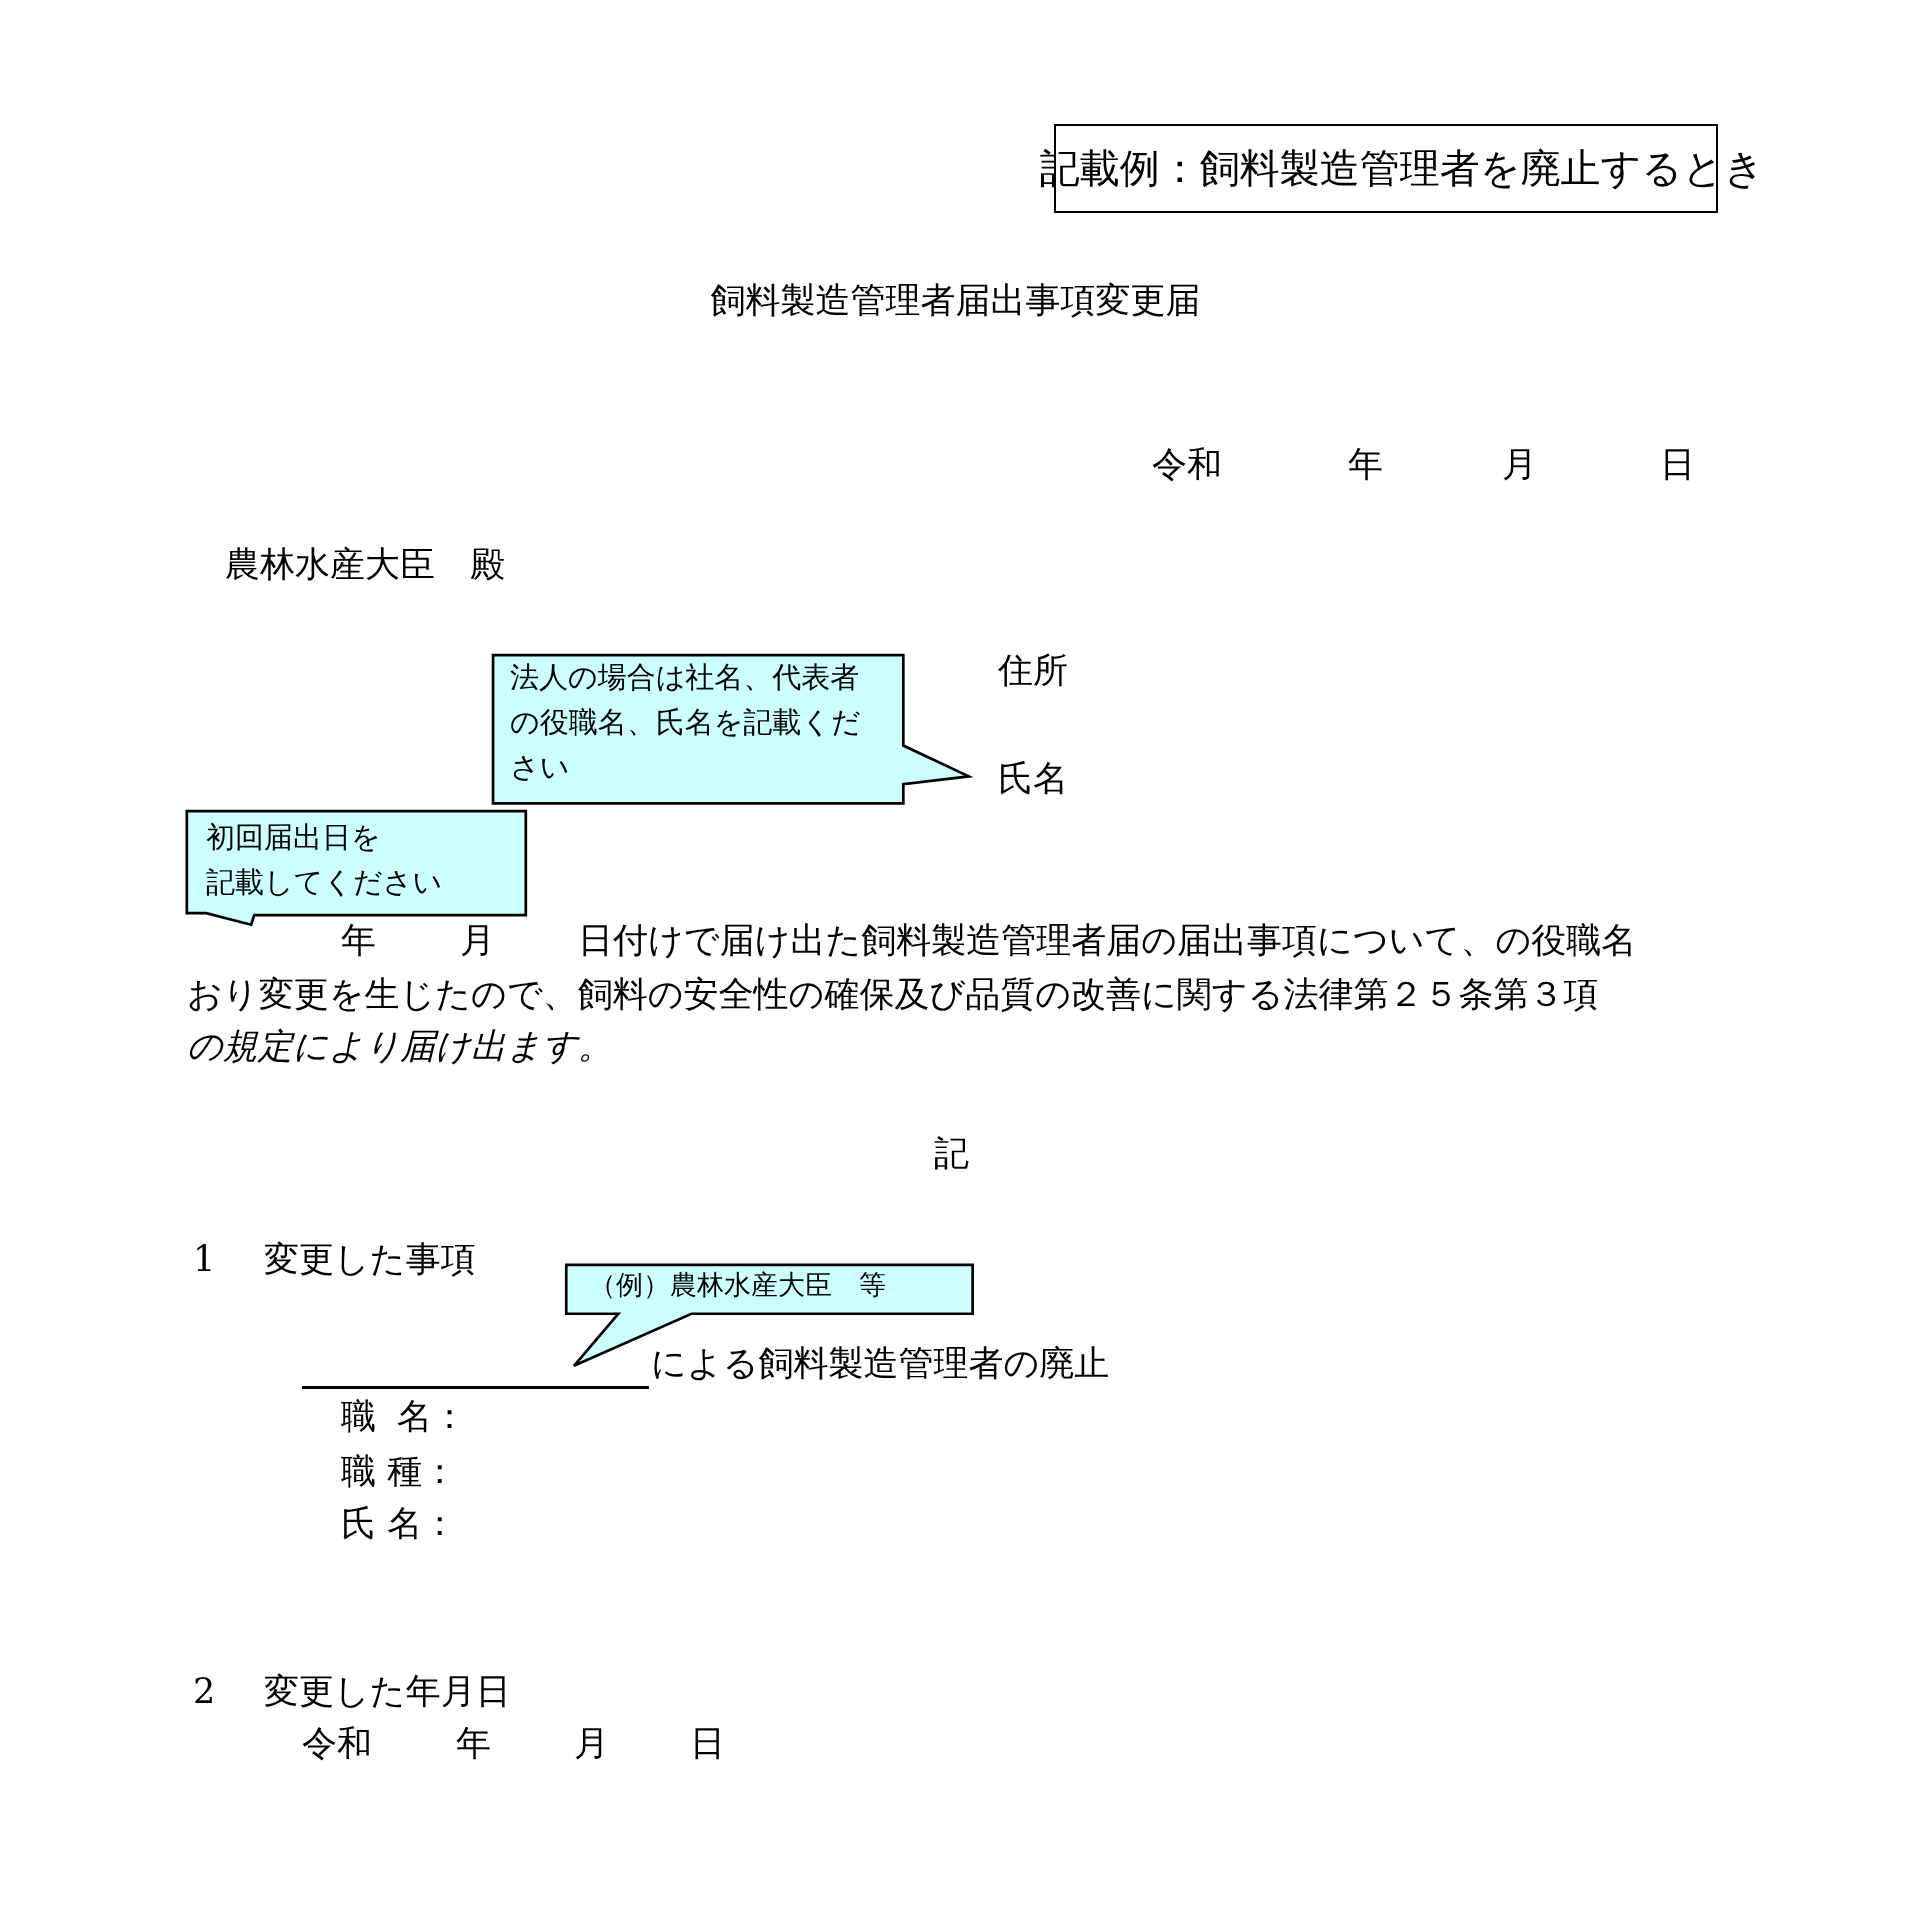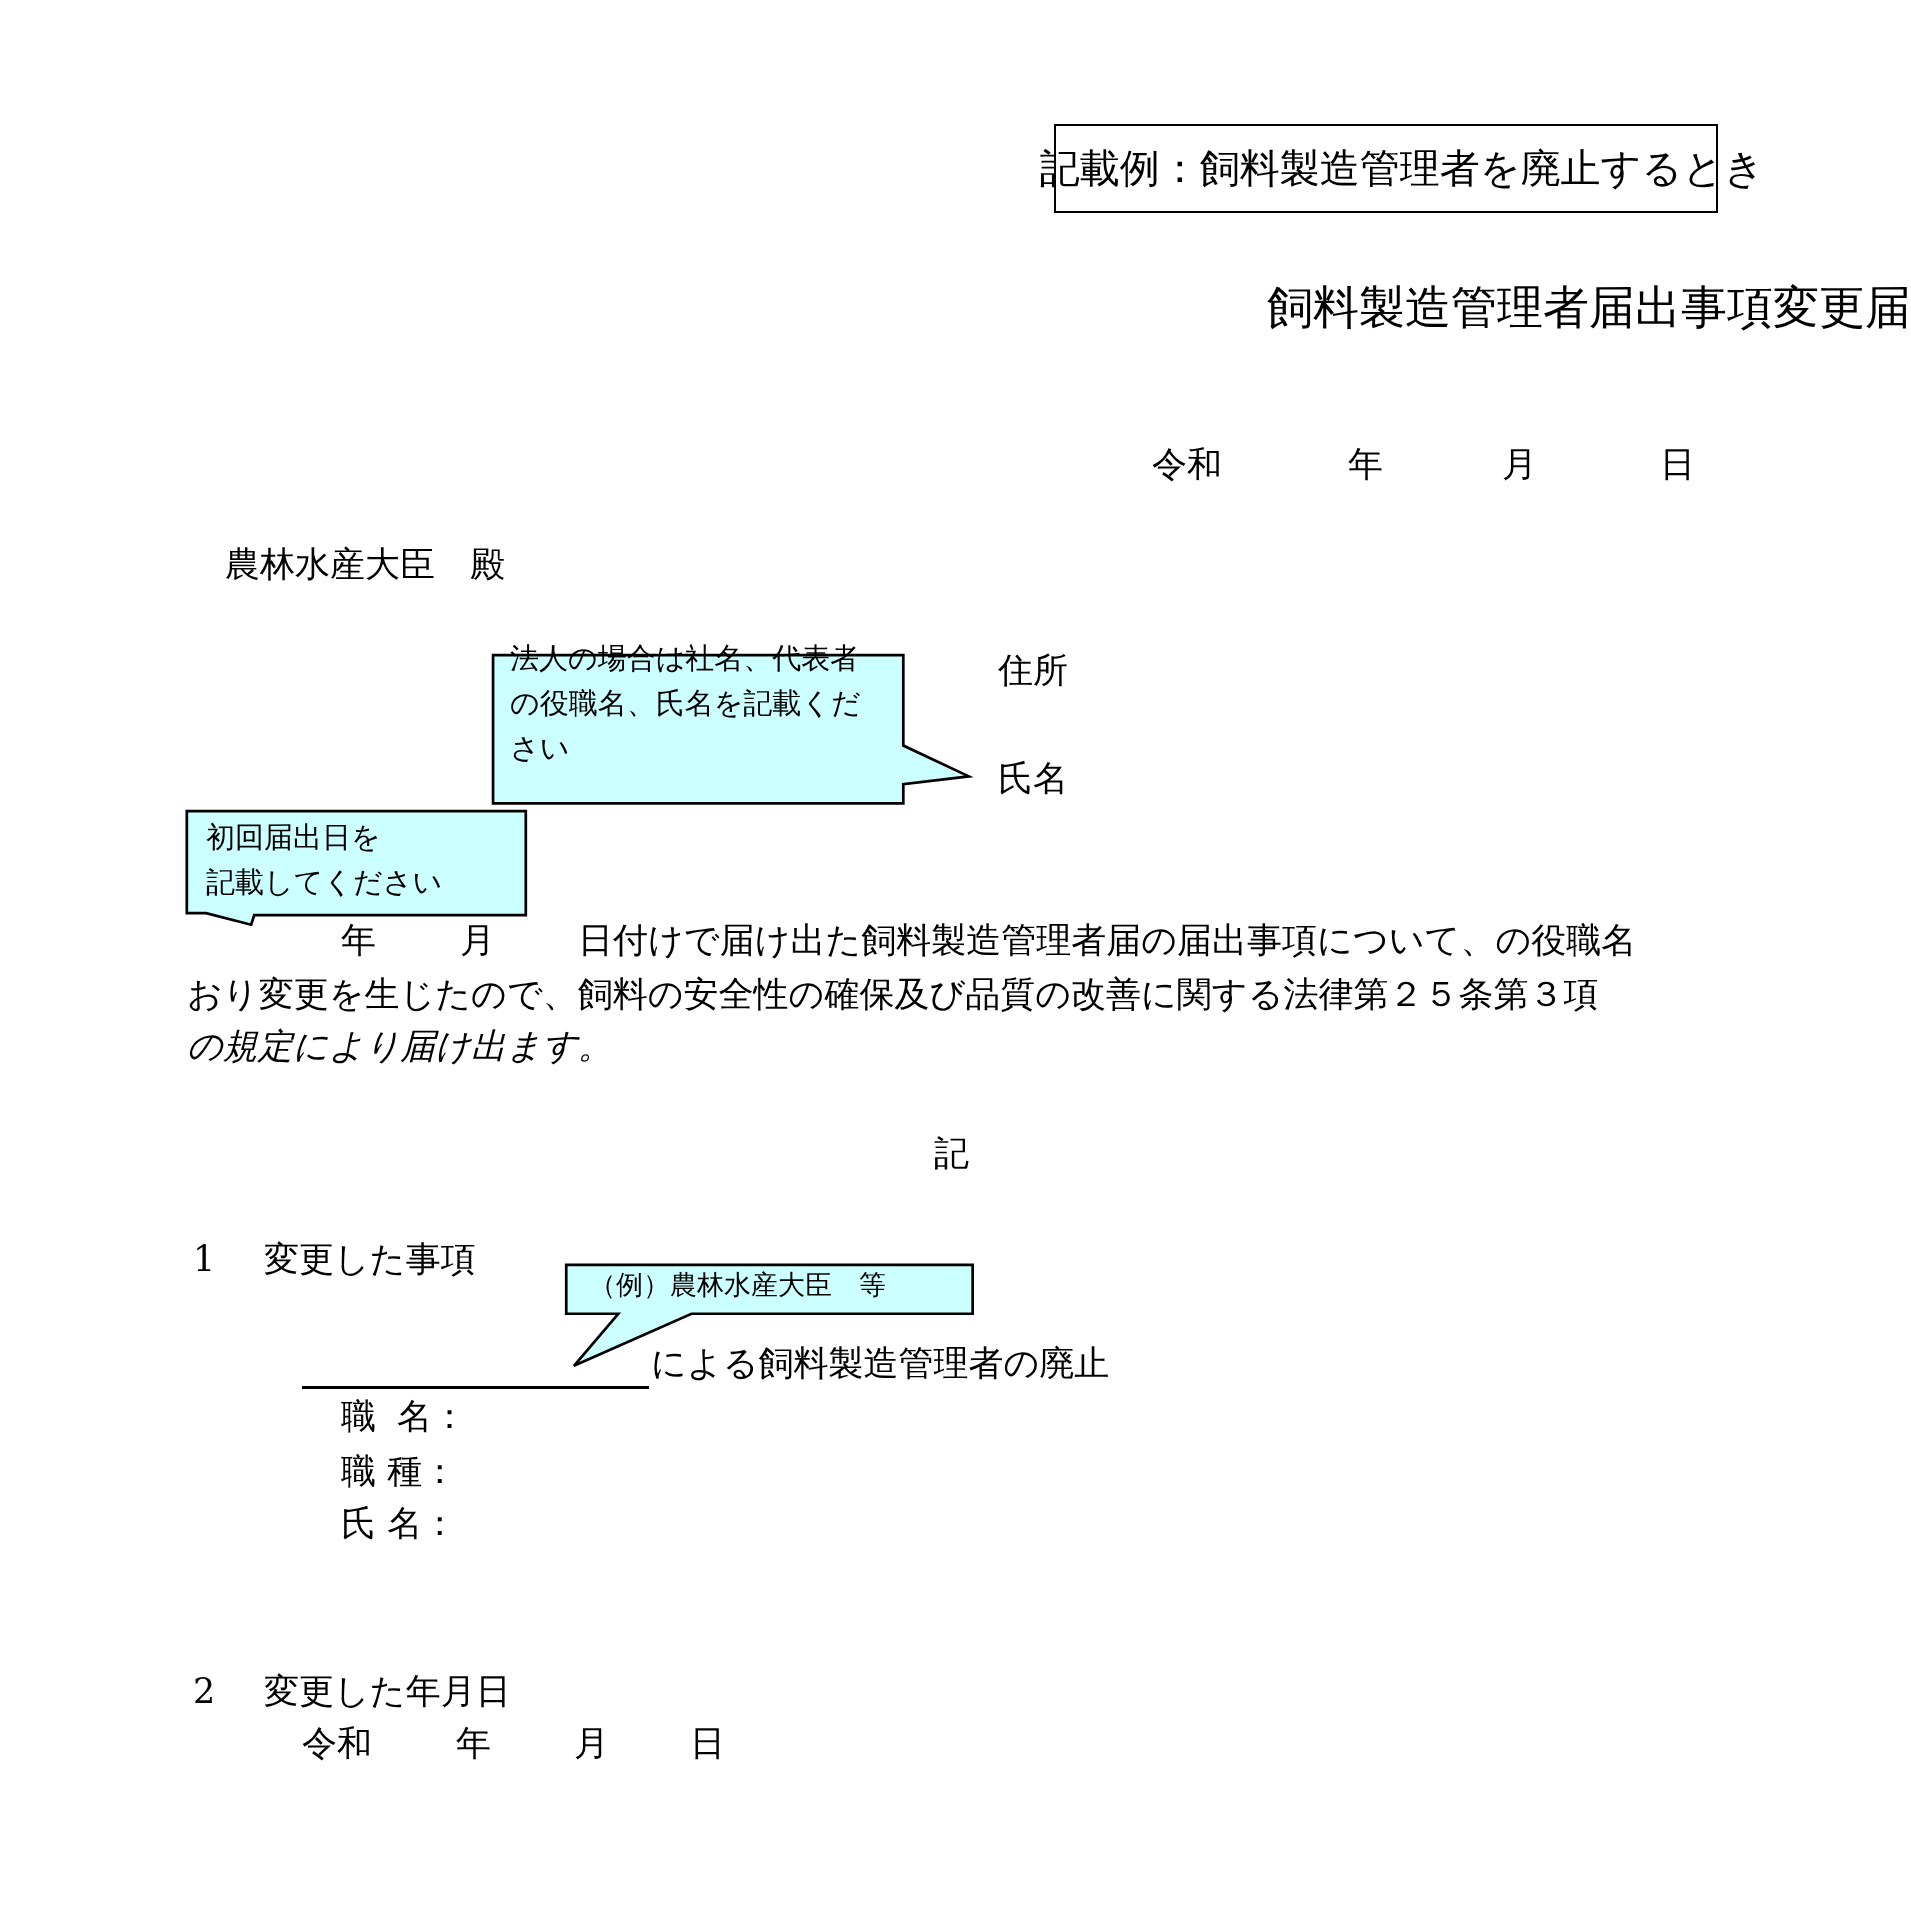--- a/index.html
+++ b/index.html
@@ -11,21 +11,21 @@
     .abs { position: absolute; white-space: nowrap; }
     .txt { font-size: 35px; line-height: 1; }
     .example-box {
       left: 1054px; top: 124px; width: 664px; height: 89px;
       border: 2.7px solid #000; box-sizing: border-box;
       display: flex; align-items: center; justify-content: center;
       font-family: "DejaVu Sans", "Liberation Sans", sans-serif;
       font-size: 40px;
       padding-left: 32px;
     }
-    .title { left: 0; width: 1911px; top: 277px; text-align: right; font-size: 46px; }
+    .title { left: 0; width: 1911px; top: 277px; text-align: center; font-size: 35px; }
     .date-row { top: 441px; font-size: 35px; }
     .callout-text {
       font-family: "DejaVu Sans", "Liberation Sans", sans-serif;
       font-size: 29px; line-height: 45px; color: #000;
     }
     svg.callout { position: absolute; overflow: visible; }
     .underline-blank {
       left: 302px; top: 1386px; width: 347px; height: 0;
       border-bottom: 3.1px solid #000;
     }
@@ -45,21 +45,21 @@
 <div class="abs date-row" style="left:1660px;">日</div>
 
 <div class="abs txt" style="left:225px; top:547px;">農林水産大臣　殿</div>
 
 <div class="abs txt" style="left:998px; top:653px;">住所</div>
 <div class="abs txt" style="left:998px; top:761px;">氏名</div>
 
 <svg class="callout" style="left:0; top:0;" width="1911" height="2703" viewBox="0 0 4961 7016">
   <path d="M1280 1700 L2345 1700 L2345 1935 L2515 2015 L2345 2035 L2345 2085 L1280 2085 Z" fill="#ccffff" stroke="#000" stroke-width="7"></path>
 </svg>
-<div class="abs callout-text" style="left:510px; top:636px;">
+<div class="abs callout-text" style="left:510px; top:655px;">
   <div>法人の場合は社名、代表者</div>
   <div>の役職名、氏名を記載くだ</div>
   <div>さい</div>
 </div>
 
 <svg class="callout" style="left:0; top:0;" width="1911" height="2703" viewBox="0 0 4961 7016">
   <path d="M485 2105 L1365 2105 L1365 2375 L660 2375 L652 2400 L535 2370 L485 2370 Z" fill="#ccffff" stroke="#000" stroke-width="7"></path>
 </svg>
 <div class="abs callout-text" style="left:206px; top:815px;">
   <div>初回届出日を</div>

